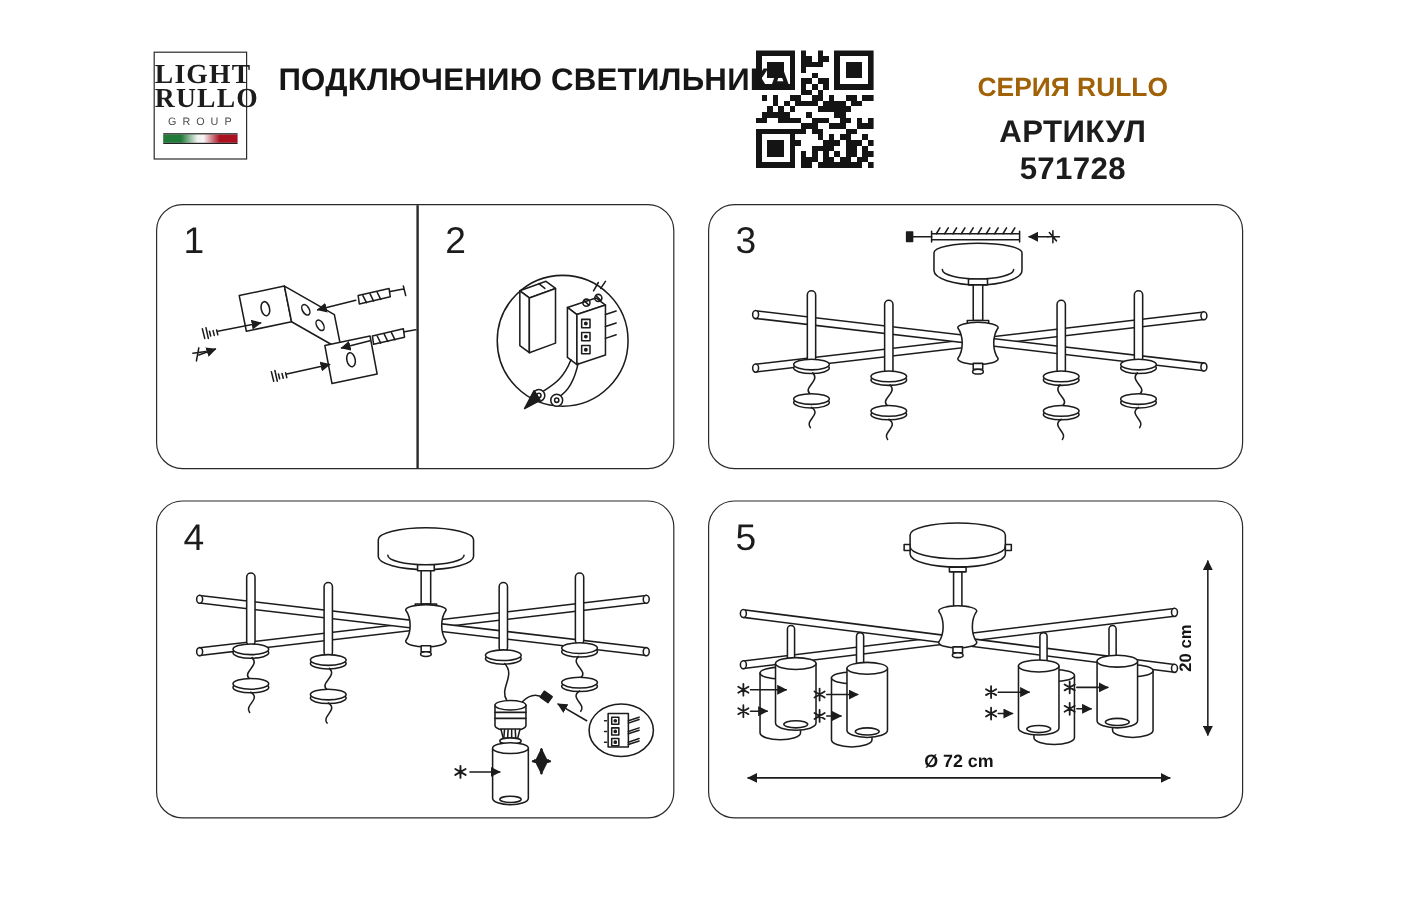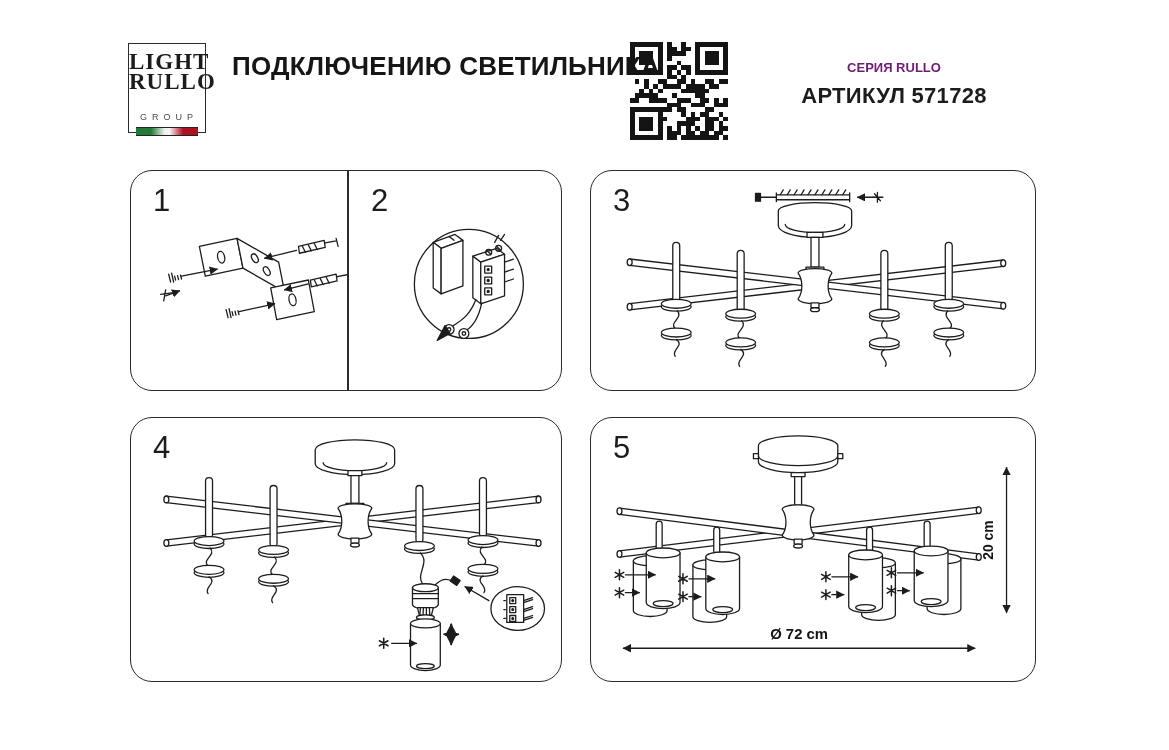--- a/index.html
+++ b/index.html
@@ -4,29 +4,29 @@
 <style>
   html,body{margin:0;padding:0;background:#fff;}
   .sheet{position:relative;width:1169px;height:750px;background:#fff;overflow:hidden;
          font-family:"Liberation Sans",sans-serif;color:#1a1a1a;}
 
   
   .logo-box{position:absolute;left:128px;top:43px;width:78px;height:90px;
             border:1.5px solid #2b2b2b;box-sizing:border-box;text-align:center;padding-top:8px;}
   .logo-word{font-family:"Liberation Serif",serif;font-weight:700;font-size:23px;line-height:20px;
              letter-spacing:1px;color:#1c1c1c;}
-  .logo-group{font-size:9px;letter-spacing:5px;color:#4a4a4a;margin-top:20px;padding-left:4px;}
+  .logo-group{font-size:9px;letter-spacing:5px;color:#4a4a4a;margin-top:4px;padding-left:4px;}
   .logo-flag{margin:5px 7px 0 7px;height:7px;border-top:1.5px solid #222;border-bottom:1.5px solid #222;
              background:linear-gradient(90deg,#217a38 0%,#217a38 24%,#eef2ee 46%,#f7f5f5 54%,#ab1220 76%,#ab1220 100%);}
   .title{position:absolute;left:232px;top:51px;font-size:26px;font-weight:700;line-height:31px;
          letter-spacing:0.2px;color:#161616;}
   .qr{position:absolute;left:630px;top:42px;width:98px;height:98px;}
   .series-block{position:absolute;left:788px;top:60px;width:212px;text-align:center;}
-  .series{font-size:13px;font-weight:700;color:#701a75;}
-  .article{font-size:22px;font-weight:700;color:#1c1c1c;margin-top:8px;letter-spacing:0.3px;}
+  .series{font-size:22px;font-weight:700;color:#a16207;}
+  .article{font-size:26px;font-weight:700;color:#1c1c1c;margin-top:8px;letter-spacing:0.3px;}
 
   
   .panel{position:absolute;border:1.6px solid #2a2a2a;border-radius:22px;box-sizing:border-box;background:#fff;}
   .p12{left:130px;top:170px;width:432px;height:221px;}
   .p3 {left:590px;top:170px;width:446px;height:221px;}
   .p4 {left:130px;top:417px;width:432px;height:265px;}
   .p5 {left:590px;top:417px;width:446px;height:265px;}
   .divider{position:absolute;left:216px;top:0;bottom:0;width:1.6px;background:#2a2a2a;}
   .half{position:absolute;top:0;height:100%;}
   .half.h1{left:0;width:216px;} .half.h2{left:218px;width:212px;}

